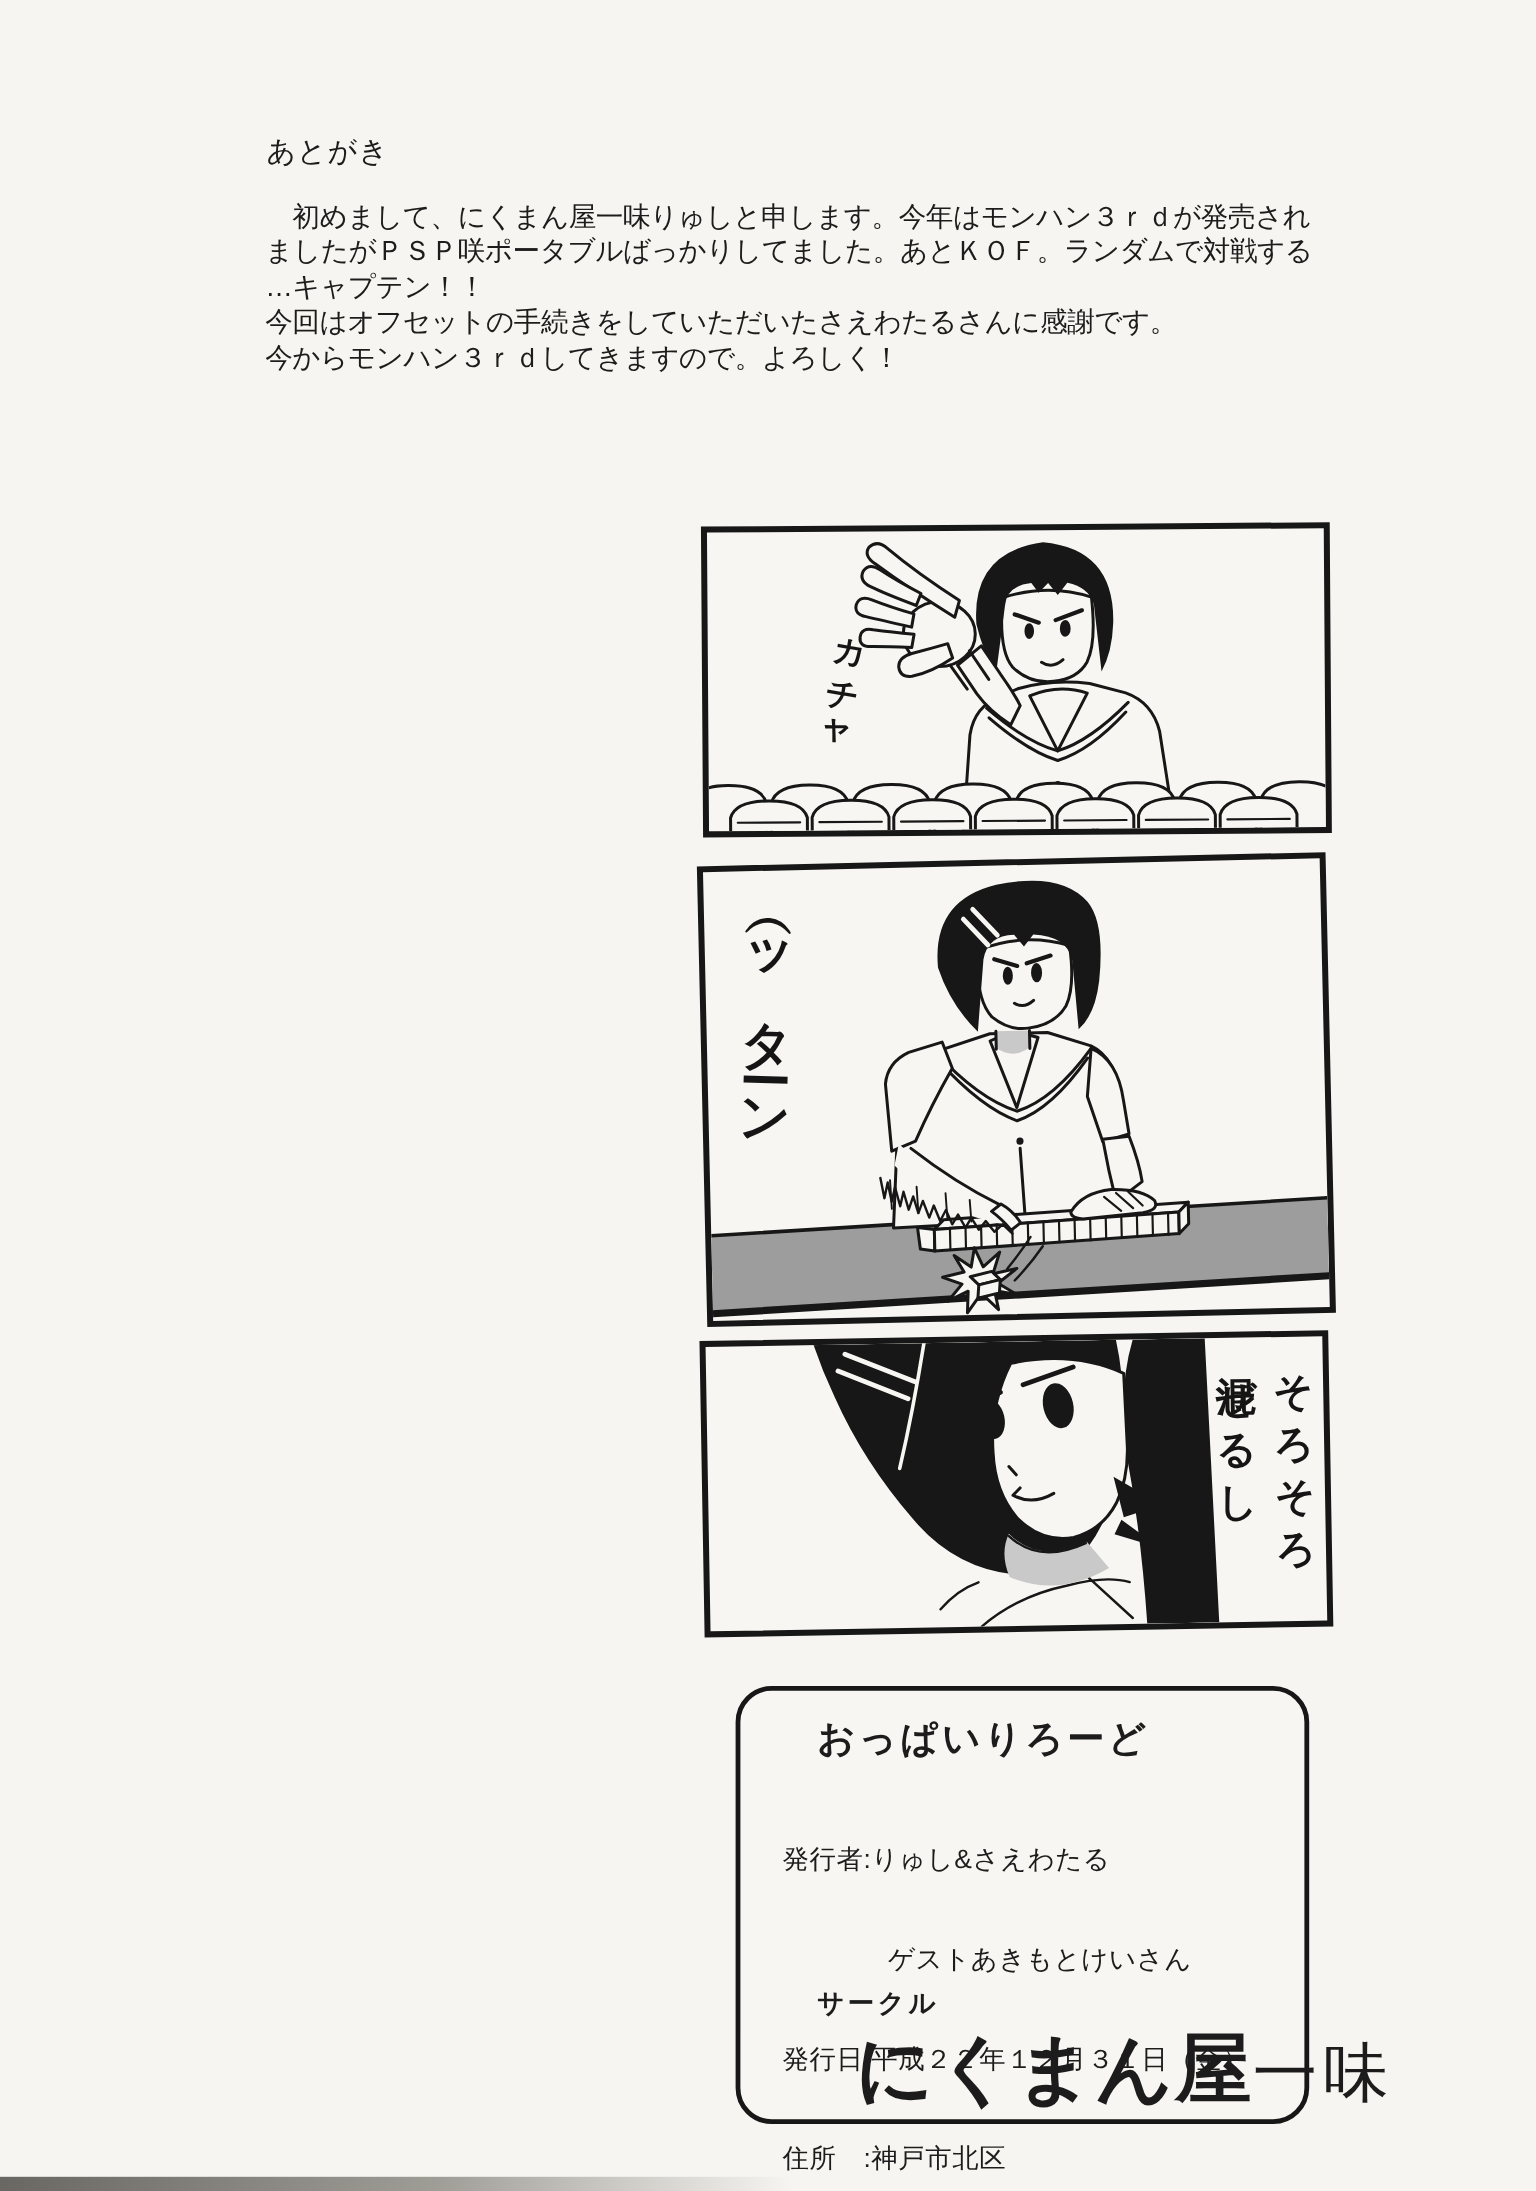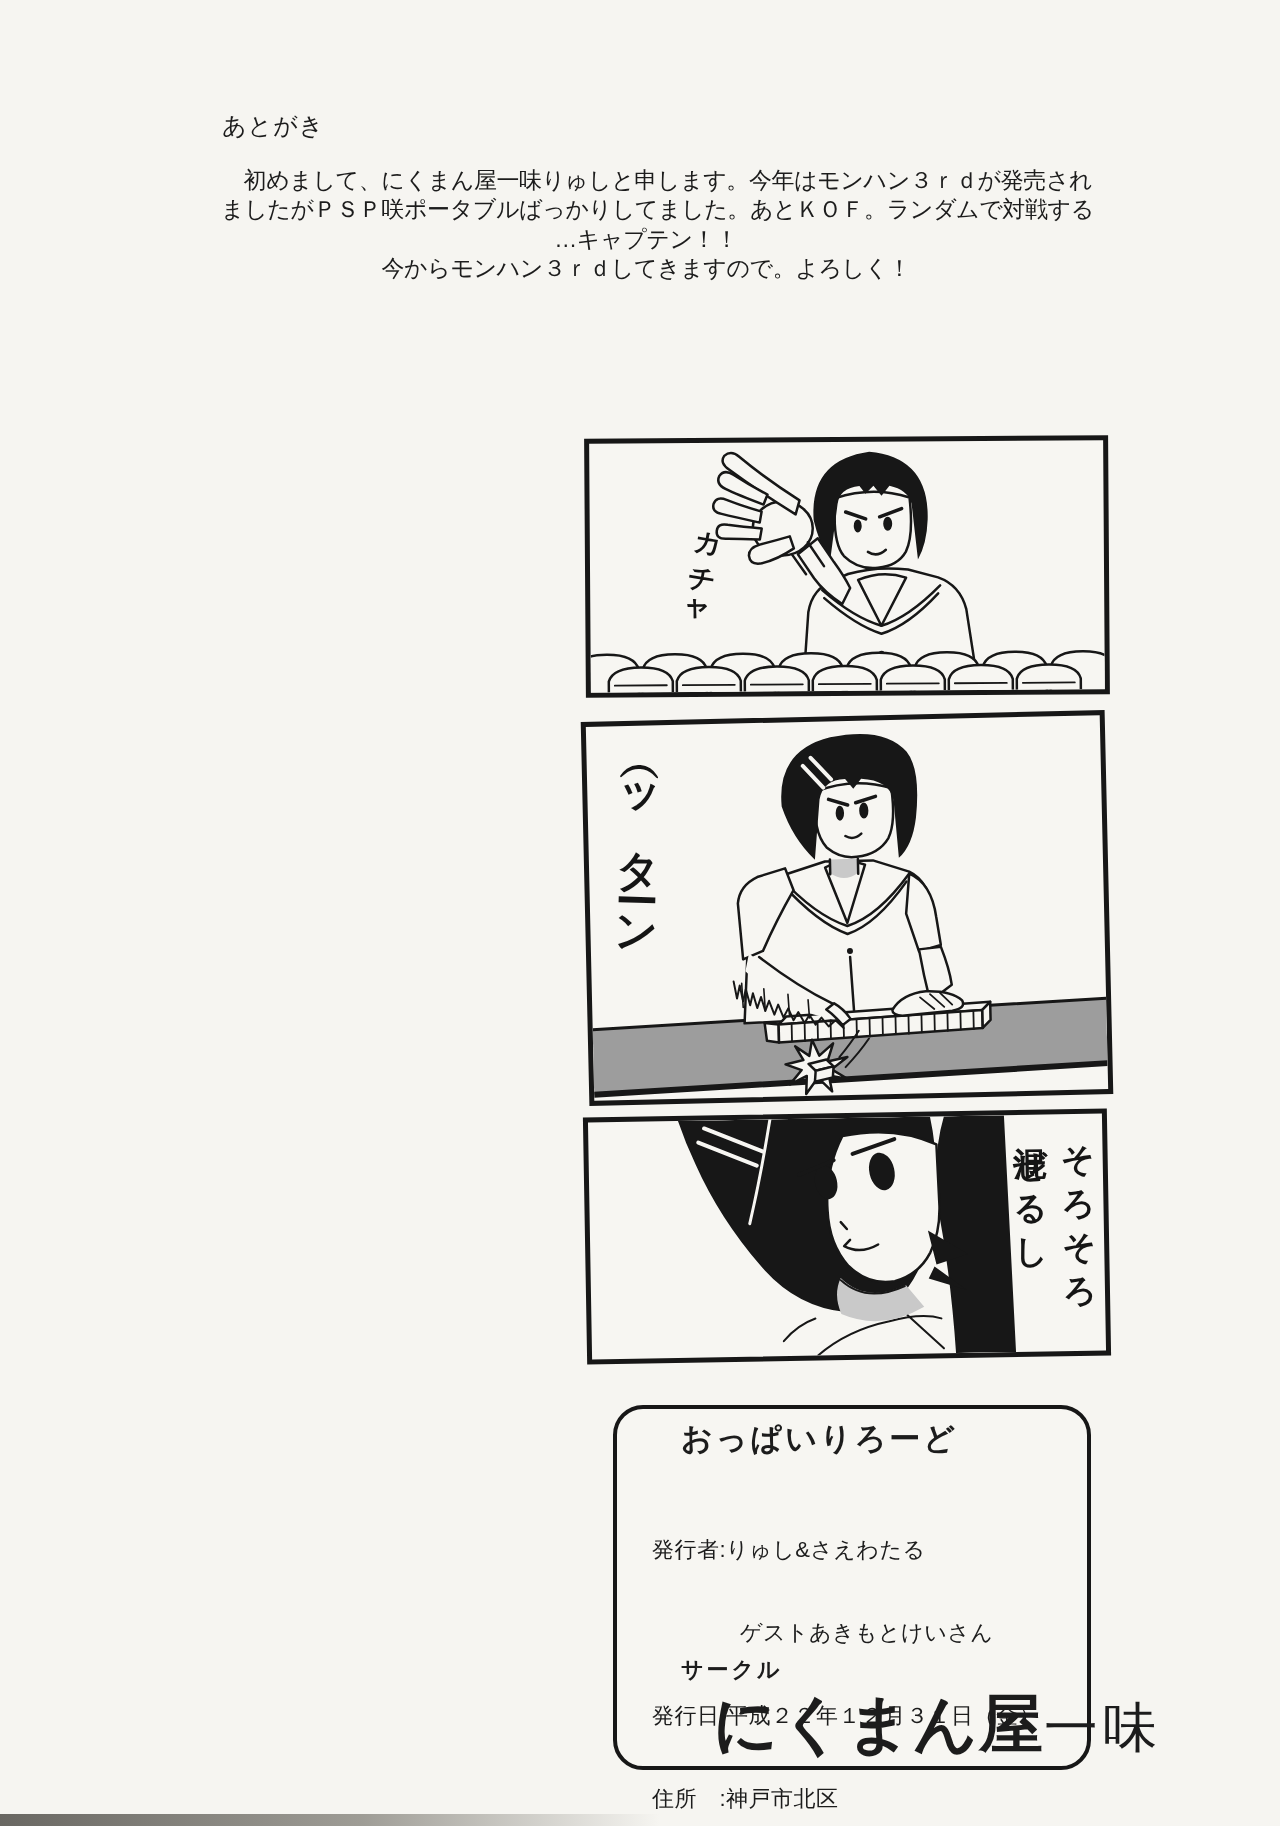--- a/index.html
+++ b/index.html
@@ -4,21 +4,21 @@
 <style>
   html,body{margin:0;padding:0;background:#d8d6d0;}
   .page{
     position:relative;width:1280px;height:1826px;margin:0 auto;
     background:#f6f5f1;overflow:hidden;color:#1c1c1c;
     font-family:"Liberation Sans","DejaVu Sans",sans-serif;
   }
   .abs{position:absolute;}
   
   .afterword-title{left:222px;top:110px;font-size:24px;letter-spacing:1px;}
-  .para{left:221px;top:166px;width:850px;font-size:23px;line-height:29.4px;letter-spacing:-0.4px;text-align:center;}
+  .para{left:221px;top:166px;width:850px;font-size:23px;line-height:29.4px;letter-spacing:-0.4px;}
   .para .line{white-space:pre;}
   
   .panel{
     position:absolute;background:#f7f6f2;border:5px solid #171717;
     box-sizing:border-box;overflow:hidden;
   }
   .panel-1{left:585px;top:437px;width:524px;height:259px;transform:rotate(-0.4deg);}
   .panel-2{left:585px;top:716px;width:524px;height:384px;transform:rotate(-1.3deg);}
   .panel-3{left:585px;top:1113px;width:524px;height:247px;transform:rotate(-1deg);}
   .panel svg{position:absolute;left:0;top:0;width:100%;height:100%;}
@@ -28,21 +28,21 @@
   }
   .sfx-kacha{left:96px;top:70px;font-size:27px;letter-spacing:5px;transform:rotate(10deg);}
   .sfx-ttaan{left:22px;top:26px;font-size:43px;letter-spacing:9px;transform:rotate(3deg);}
   .sfx-col-right{left:466px;top:8px;font-size:33px;letter-spacing:6px;}
   .sfx-col-left{left:418px;top:6px;font-size:33px;letter-spacing:6px;}
   
   .colophon{
     left:613px;top:1405px;width:478px;height:365px;box-sizing:border-box;
     border:4px solid #171717;border-radius:30px;background:#f7f6f2;
   }
-  .colophon-title{left:64px;top:9px;font-size:31px;letter-spacing:3px;font-weight:600;}
+  .colophon-title{left:64px;top:19px;font-size:31px;letter-spacing:3px;font-weight:600;}
   .colophon-rows{left:35px;top:72px;font-size:22px;line-height:27.6px;letter-spacing:0.5px;white-space:pre;}
   .colophon-rows .row.indent{padding-left:88px;}
   .circle-label{left:64px;top:246px;font-size:22px;letter-spacing:3px;font-weight:bold;}
   .circle-name{left:96px;top:272px;white-space:nowrap;}
   .cn-bold{font-size:64px;font-weight:900;letter-spacing:1px;}
   .cn-reg{font-size:54px;font-weight:500;letter-spacing:5px;}
   
   .scan-bottom{
     left:0;bottom:0;width:660px;height:12px;opacity:.85;
     background:linear-gradient(90deg,#504e49,#8f8d86 55%,rgba(246,245,241,0));
@@ -52,20 +52,21 @@
 <body>
 
 <div class="page">
 
   <div class="abs afterword-title">あとがき</div>
 
   <div class="abs para">
     <div class="line">　初めまして、にくまん屋一味りゅしと申します。今年はモンハン３ｒｄが発売され</div>
     <div class="line">ましたがＰＳＰ咲ポータブルばっかりしてました。あとＫＯＦ。ランダムで対戦する</div>
     <div class="line">…キャプテン！！</div>
+    <div class="line">今回はオフセットの手続きをしていただいたさえわたるさんに感謝です。</div>
     <div class="line">今からモンハン３ｒｄしてきますので。よろしく！</div>
   </div>
 
   <section class="panel panel-1">
     <svg viewBox="0 0 514 249">
       <g stroke="#171717" stroke-width="2.5" fill="none" stroke-linecap="round" stroke-linejoin="round">
 
         <path fill="#f7f6f2" d="M212 249 L218 170 Q222 146 244 138 L258 132 Q286 124 318 128 L348 136 Q370 144 376 168 L388 249 Z"></path>
         <path d="M232 148 Q264 176 291 184 Q318 176 350 144"></path>
         <path d="M234 156 Q266 184 291 192 Q318 184 348 152"></path>

